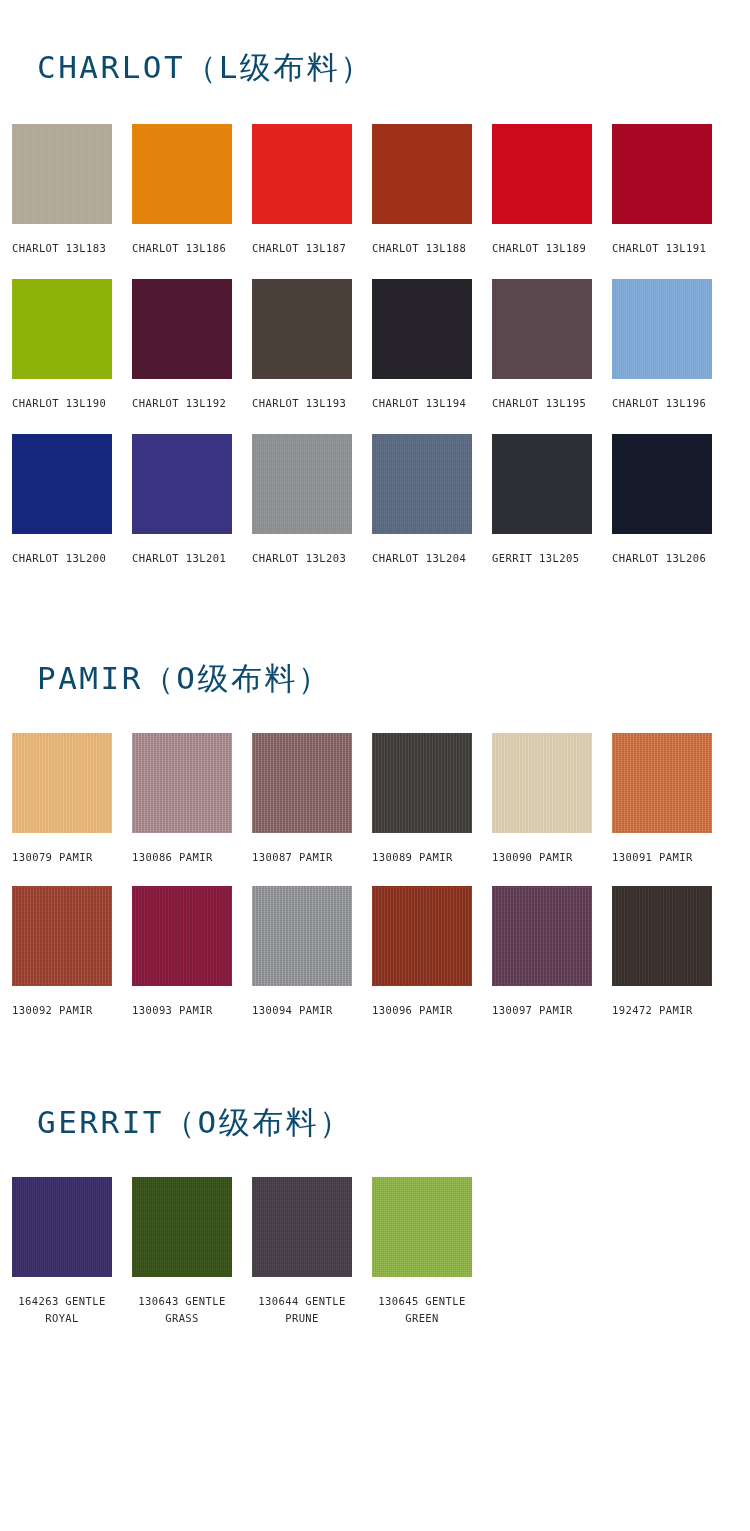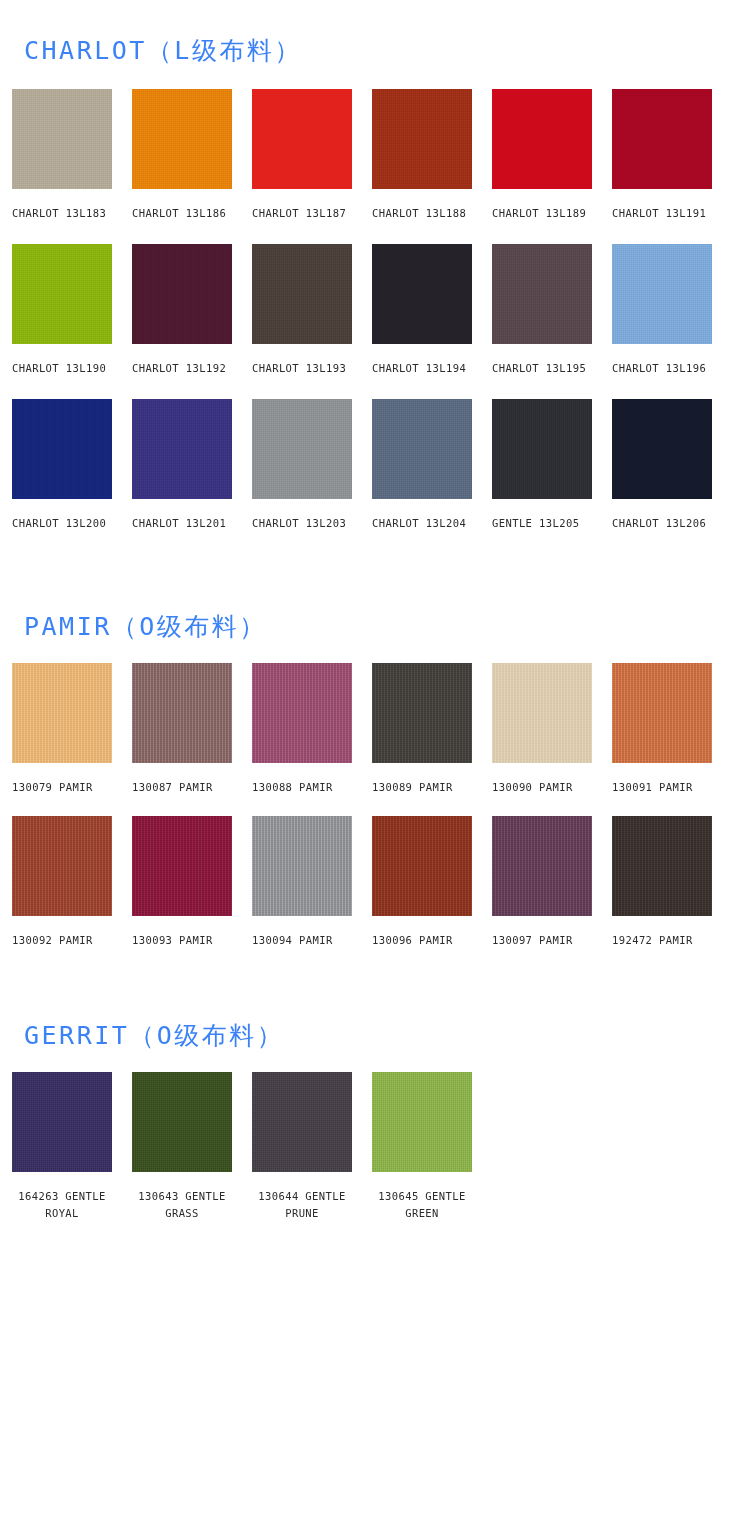--- a/index.html
+++ b/index.html
@@ -20,25 +20,25 @@
   .page {
     width: 750px;
     position: relative;
     padding: 0;
   }
 
   
   .section { position: relative; }
   .section-title {
     font-family: "DejaVu Sans Mono", "Liberation Mono", monospace;
-    font-size: 25px;
+    font-size: 31px;
     font-weight: 400;
     letter-spacing: 2.5px;
-    color: #3b82f6;
-    margin: 0;
+    color: #0c4a6e;
+    margin: 13px;
     padding: 0 0 0 24px;
     white-space: nowrap;
   }
 
   
   .swatch-grid {
     display: flex;
     flex-wrap: wrap;
     padding-left: 12px;
     padding-right: 0;
@@ -184,43 +184,43 @@
         <div class="swatch-cell">
           <div class="swatch-chip tex-charlot" style="background-color: rgb(142, 145, 148);"></div>
           <div class="swatch-label left">CHARLOT 13L203</div>
         </div>
         <div class="swatch-cell">
           <div class="swatch-chip tex-charlot" style="background-color: rgb(91, 106, 128);"></div>
           <div class="swatch-label left">CHARLOT 13L204</div>
         </div>
         <div class="swatch-cell">
           <div class="swatch-chip tex-charlot" style="background-color: rgb(44, 46, 51);"></div>
-          <div class="swatch-label left">GENTLE 13L205</div>
+          <div class="swatch-label left">GERRIT 13L205</div>
         </div>
         <div class="swatch-cell">
           <div class="swatch-chip tex-charlot" style="background-color: rgb(21, 26, 43);"></div>
           <div class="swatch-label left">CHARLOT 13L206</div>
         </div>
       </div>
   </div>
 
   <div class="section" id="section-pamir">
     <h2 class="section-title">PAMIR（O级布料）</h2>
     <div class="swatch-grid">
         <div class="swatch-cell">
           <div class="swatch-chip tex-pamir" style="background-color: rgb(233, 183, 122);"></div>
           <div class="swatch-label left">130079 PAMIR</div>
         </div>
         <div class="swatch-cell">
+          <div class="swatch-chip tex-pamir" style="background-color: rgb(171, 142, 146);"></div>
+          <div class="swatch-label left">130086 PAMIR</div>
+        </div>
+        <div class="swatch-cell">
           <div class="swatch-chip tex-pamir" style="background-color: rgb(139, 108, 107);"></div>
           <div class="swatch-label left">130087 PAMIR</div>
-        </div>
-        <div class="swatch-cell">
-          <div class="swatch-chip tex-pamir" style="background-color: rgb(157, 82, 116);"></div>
-          <div class="swatch-label left">130088 PAMIR</div>
         </div>
         <div class="swatch-cell">
           <div class="swatch-chip tex-pamir" style="background-color: rgb(70, 67, 63);"></div>
           <div class="swatch-label left">130089 PAMIR</div>
         </div>
         <div class="swatch-cell">
           <div class="swatch-chip tex-pamir" style="background-color: rgb(221, 206, 177);"></div>
           <div class="swatch-label left">130090 PAMIR</div>
         </div>
         <div class="swatch-cell">

